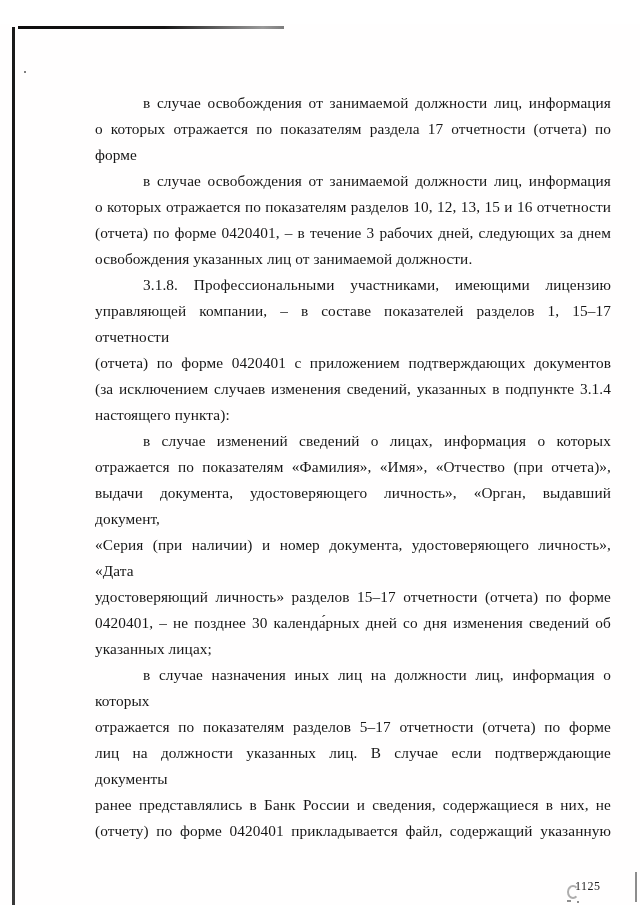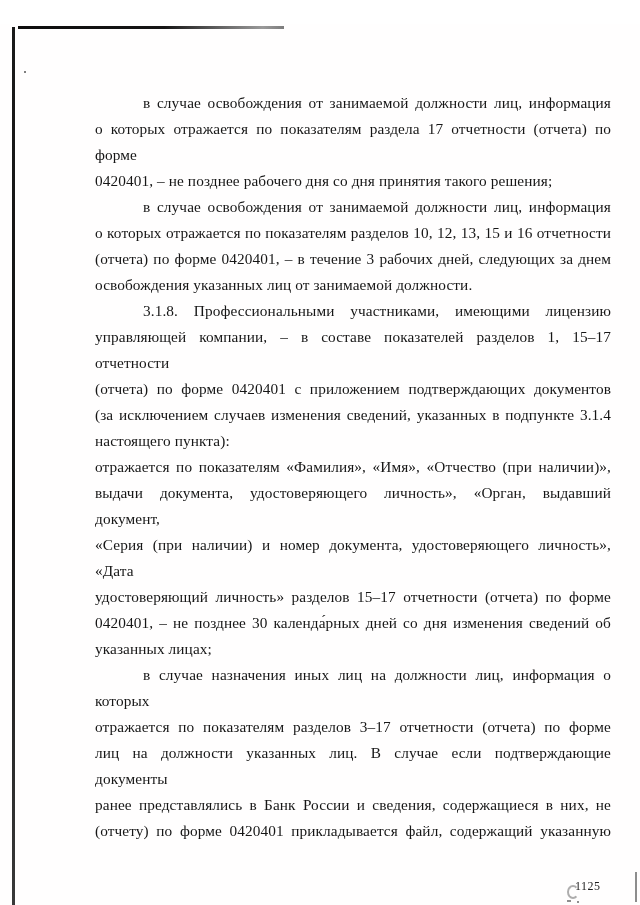--- a/index.html
+++ b/index.html
@@ -120,46 +120,46 @@
       <div class="bottom-dash" style="left: 57px; width: 25px;"></div>
       <div class="bottom-dash" style="left: 103px; width: 25px;"></div>
       <div class="bottom-dash" style="left: 145px; width: 25px;"></div>
       <div class="bottom-dash" style="left: 193px; width: 15px;"></div>
     </div>
 
   <div class="text-body">
       <div class="para">
         <div class="line first fill">в случае освобождения от занимаемой должности лиц, информация</div>
         <div class="line fill">о которых отражается по показателям раздела 17 отчетности (отчета) по форме</div>
-        <div class="line">0420401, – не позднее рабочего дня со дня принятия такого решения;</div>
       </div>
       <div class="para">
         <div class="line first fill">в случае освобождения от занимаемой должности лиц, информация</div>
         <div class="line fill">о которых отражается по показателям разделов 10, 12, 13, 15 и 16 отчетности</div>
         <div class="line fill">(отчета) по форме 0420401, – в течение 3 рабочих дней, следующих за днем</div>
         <div class="line">освобождения указанных лиц от занимаемой должности.</div>
       </div>
       <div class="para">
         <div class="line first fill">3.1.8. Профессиональными участниками, имеющими лицензию</div>
         <div class="line fill">управляющей компании, – в составе показателей разделов 1, 15–17 отчетности</div>
         <div class="line fill">(отчета) по форме 0420401 с приложением подтверждающих документов</div>
         <div class="line fill">(за исключением случаев изменения сведений, указанных в подпункте 3.1.4</div>
         <div class="line">настоящего пункта):</div>
       </div>
       <div class="para">
-        <div class="line fill">отражается по показателям «Фамилия», «Имя», «Отчество (при наличии)»,</div>
+        <div class="line first fill">в случае изменений сведений о лицах, информация о которых</div>
+        <div class="line fill">отражается по показателям «Фамилия», «Имя», «Отчество (при отчета)»,</div>
         <div class="line fill">выдачи документа, удостоверяющего личность», «Орган, выдавший документ,</div>
         <div class="line fill">«Серия (при наличии) и номер документа, удостоверяющего личность», «Дата</div>
         <div class="line fill">удостоверяющий личность» разделов 15–17 отчетности (отчета) по форме</div>
         <div class="line fill">0420401, – не позднее 30 календа́рных дней со дня изменения сведений об</div>
         <div class="line">указанных лицах;</div>
       </div>
       <div class="para">
         <div class="line first fill">в случае назначения иных лиц на должности лиц, информация о которых</div>
-        <div class="line fill">отражается по показателям разделов 3–17 отчетности (отчета) по форме</div>
+        <div class="line fill">отражается по показателям разделов 5–17 отчетности (отчета) по форме</div>
         <div class="line fill">лиц на должности указанных лиц. В случае если подтверждающие документы</div>
         <div class="line fill">ранее представлялись в Банк России и сведения, содержащиеся в них, не</div>
         <div class="line fill">(отчету) по форме 0420401 прикладывается файл, содержащий указанную</div>
       </div>
     </div>
 
   <div class="smudge-arc"></div>
   <div class="smudge-dot" style="left:567px; top:876px; width:4px; height:2px;"></div>
   <div class="smudge-dot" style="left:577px; top:877px; width:2px; height:2px;"></div>
   <div class="page-number">1125</div>

